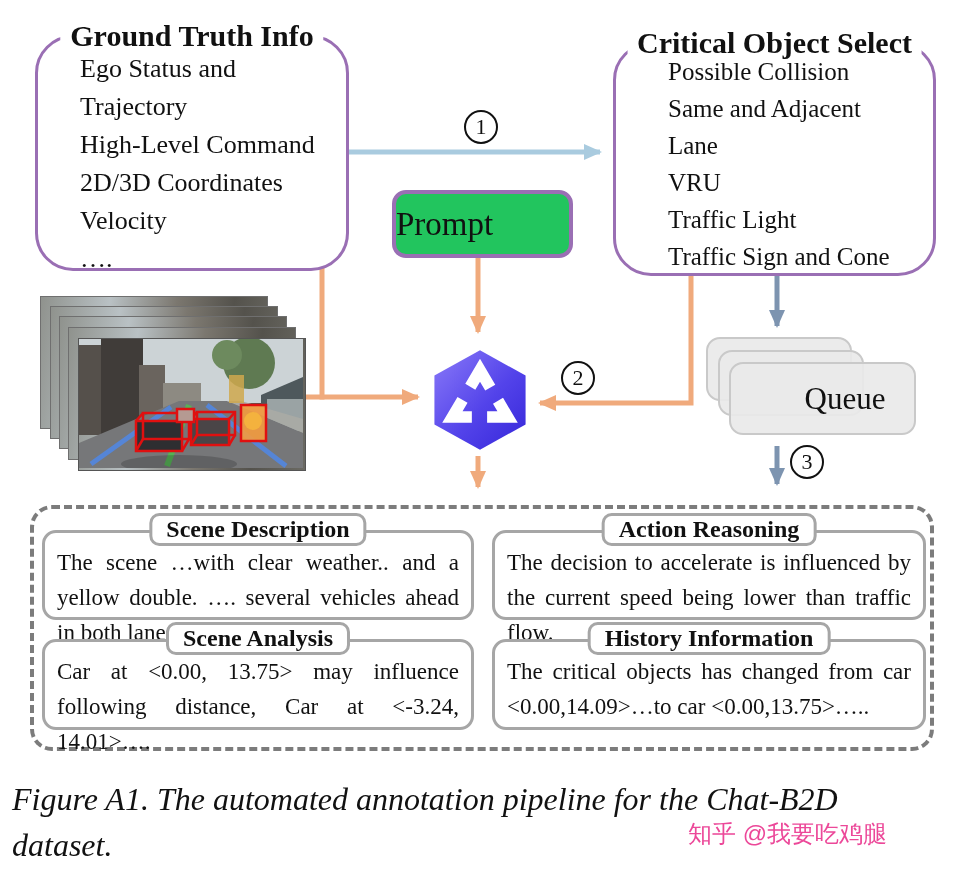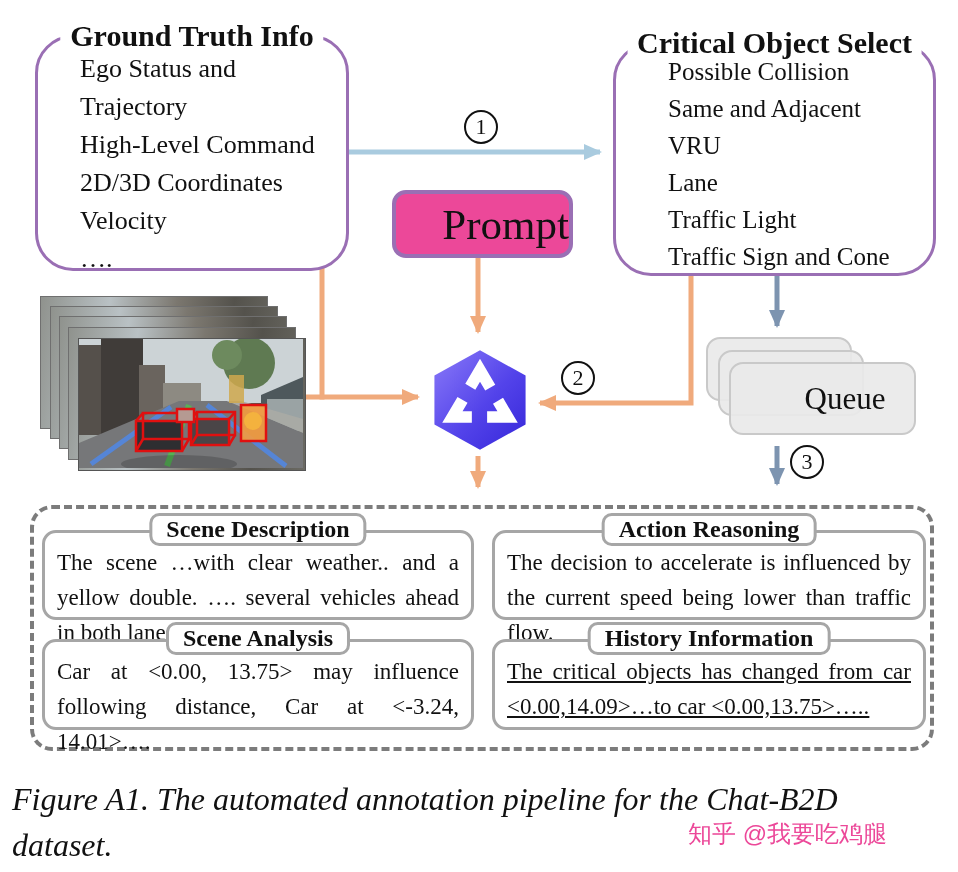--- a/index.html
+++ b/index.html
@@ -8,22 +8,22 @@
   
   #wires{position:absolute;left:0;top:0;z-index:1;pointer-events:none;}
   
   .info-box{position:absolute;z-index:2;border:3.5px solid #9a6fb4;border-radius:38px;background:#fff;}
   .info-title{position:absolute;top:-19px;left:50%;transform:translateX(-50%);
               background:#fff;padding:0 10px;font-weight:bold;font-size:30px;white-space:nowrap;}
   .info-items{margin:0;padding:12px 17px 0 42px;list-style:none;font-size:26px;line-height:38px;}
   .co .info-items{padding:8px 11px 0 52px;font-size:25px;line-height:37px;}
   
   #prompt-box{position:absolute;left:392px;top:190px;width:173px;height:60px;z-index:2;
-              border:4px solid #9a6fb4;border-radius:14px;background:#ec4899;
-              display:flex;align-items:center;justify-content:flex-end;font-size:43px;}
+              border:4px solid #9a6fb4;border-radius:14px;background:#22c55e;
+              display:flex;align-items:center;justify-content:flex-start;font-size:33px;}
   
   .stepnum{position:absolute;z-index:3;width:30px;height:30px;border:2px solid #111;border-radius:50%;
            display:flex;align-items:center;justify-content:center;font-size:22px;background:#fff;}
   
   .frame{position:absolute;width:226px;height:131px;border:1px solid #6f6f6f;z-index:2;
          background:linear-gradient(100deg,#8f928d 0%,#b9c1c4 28%,#7b776f 55%,#54524c 78%,#6b6a63 100%);}
   #frame-front{z-index:3;border:1px solid #555;}
   
   .queue-card{position:absolute;z-index:2;background:rgba(233,233,233,.93);
               border:2.5px solid #c9c9c9;border-radius:14px;}
@@ -78,22 +78,22 @@
       <li>Velocity</li>
       <li>….</li>
     </ul>
   </div>
 
   <div class="info-box co" style="left:613px;top:42px;width:317px;height:228px;">
     <div class="info-title">Critical Object Select</div>
     <ul class="info-items">
       <li>Possible Collision</li>
       <li>Same and Adjacent</li>
+      <li>Lane</li>
       <li>VRU</li>
-      <li>Lane</li>
       <li>Traffic Light</li>
       <li>Traffic Sign and Cone</li>
     </ul>
   </div>
 
   <div class="stepnum" style="left:464px;top:110px;">1</div>
   <div class="stepnum" style="left:561px;top:361px;">2</div>
   <div class="stepnum" style="left:790px;top:445px;">3</div>
 
   <div id="prompt-box">
@@ -174,21 +174,21 @@
   <div class="out-box" style="left:492px;top:530px;width:428px;height:84px;">
     <div class="out-title">Action Reasoning</div>
     <p class="out-text">The decision to accelerate is influenced by the current speed being lower than traffic flow.</p>
   </div>
 
   <div class="out-box" style="left:42px;top:639px;width:426px;height:85px;">
     <div class="out-title">Scene Analysis</div>
     <p class="out-text">Car at &lt;0.00, 13.75&gt; may influence following distance, Car at &lt;-3.24, 14.01&gt;….</p>
   </div>
 
-  <div class="out-box" style="left:492px;top:639px;width:428px;height:85px;text-decoration:underline;">
+  <div class="out-box" style="left:492px;top:639px;width:428px;height:85px;">
     <div class="out-title">History Information</div>
     <p class="out-text">The critical objects has changed from car &lt;0.00,14.09&gt;…to car &lt;0.00,13.75&gt;…..</p>
   </div>
 
   <div id="caption">Figure A1.  The automated annotation pipeline for the Chat-B2D dataset.</div>
   <div id="watermark">知乎 @我要吃鸡腿</div>
 
 </div>
 
 </body></html>

